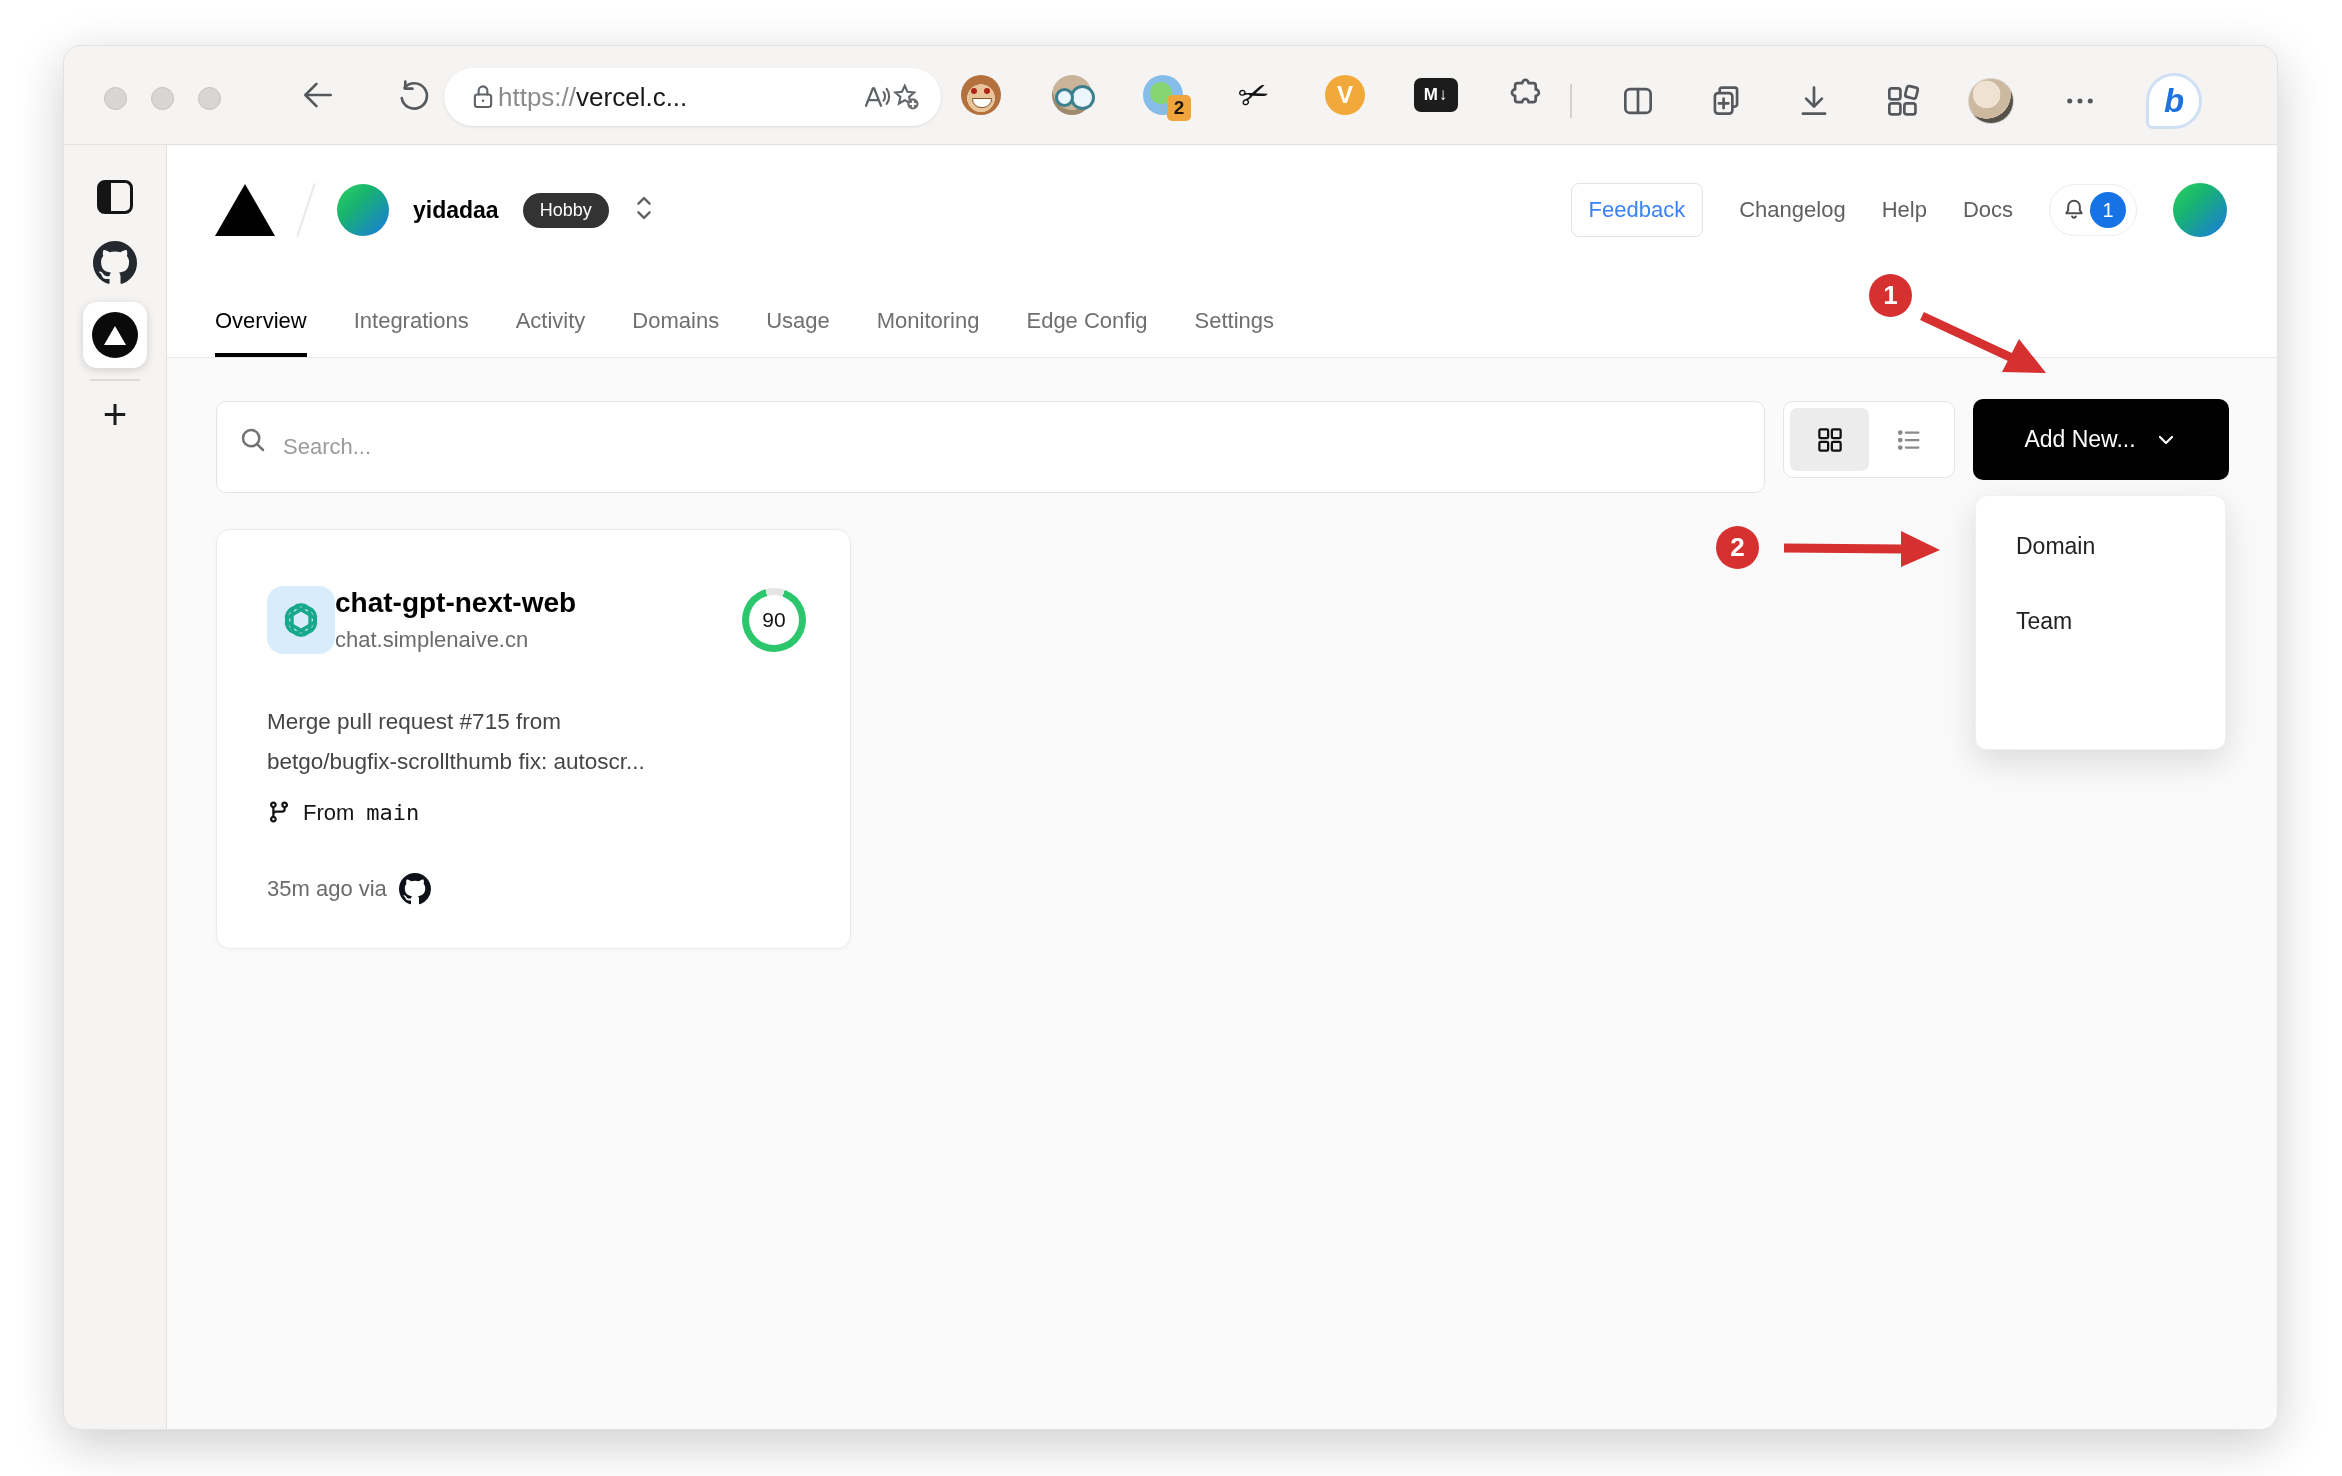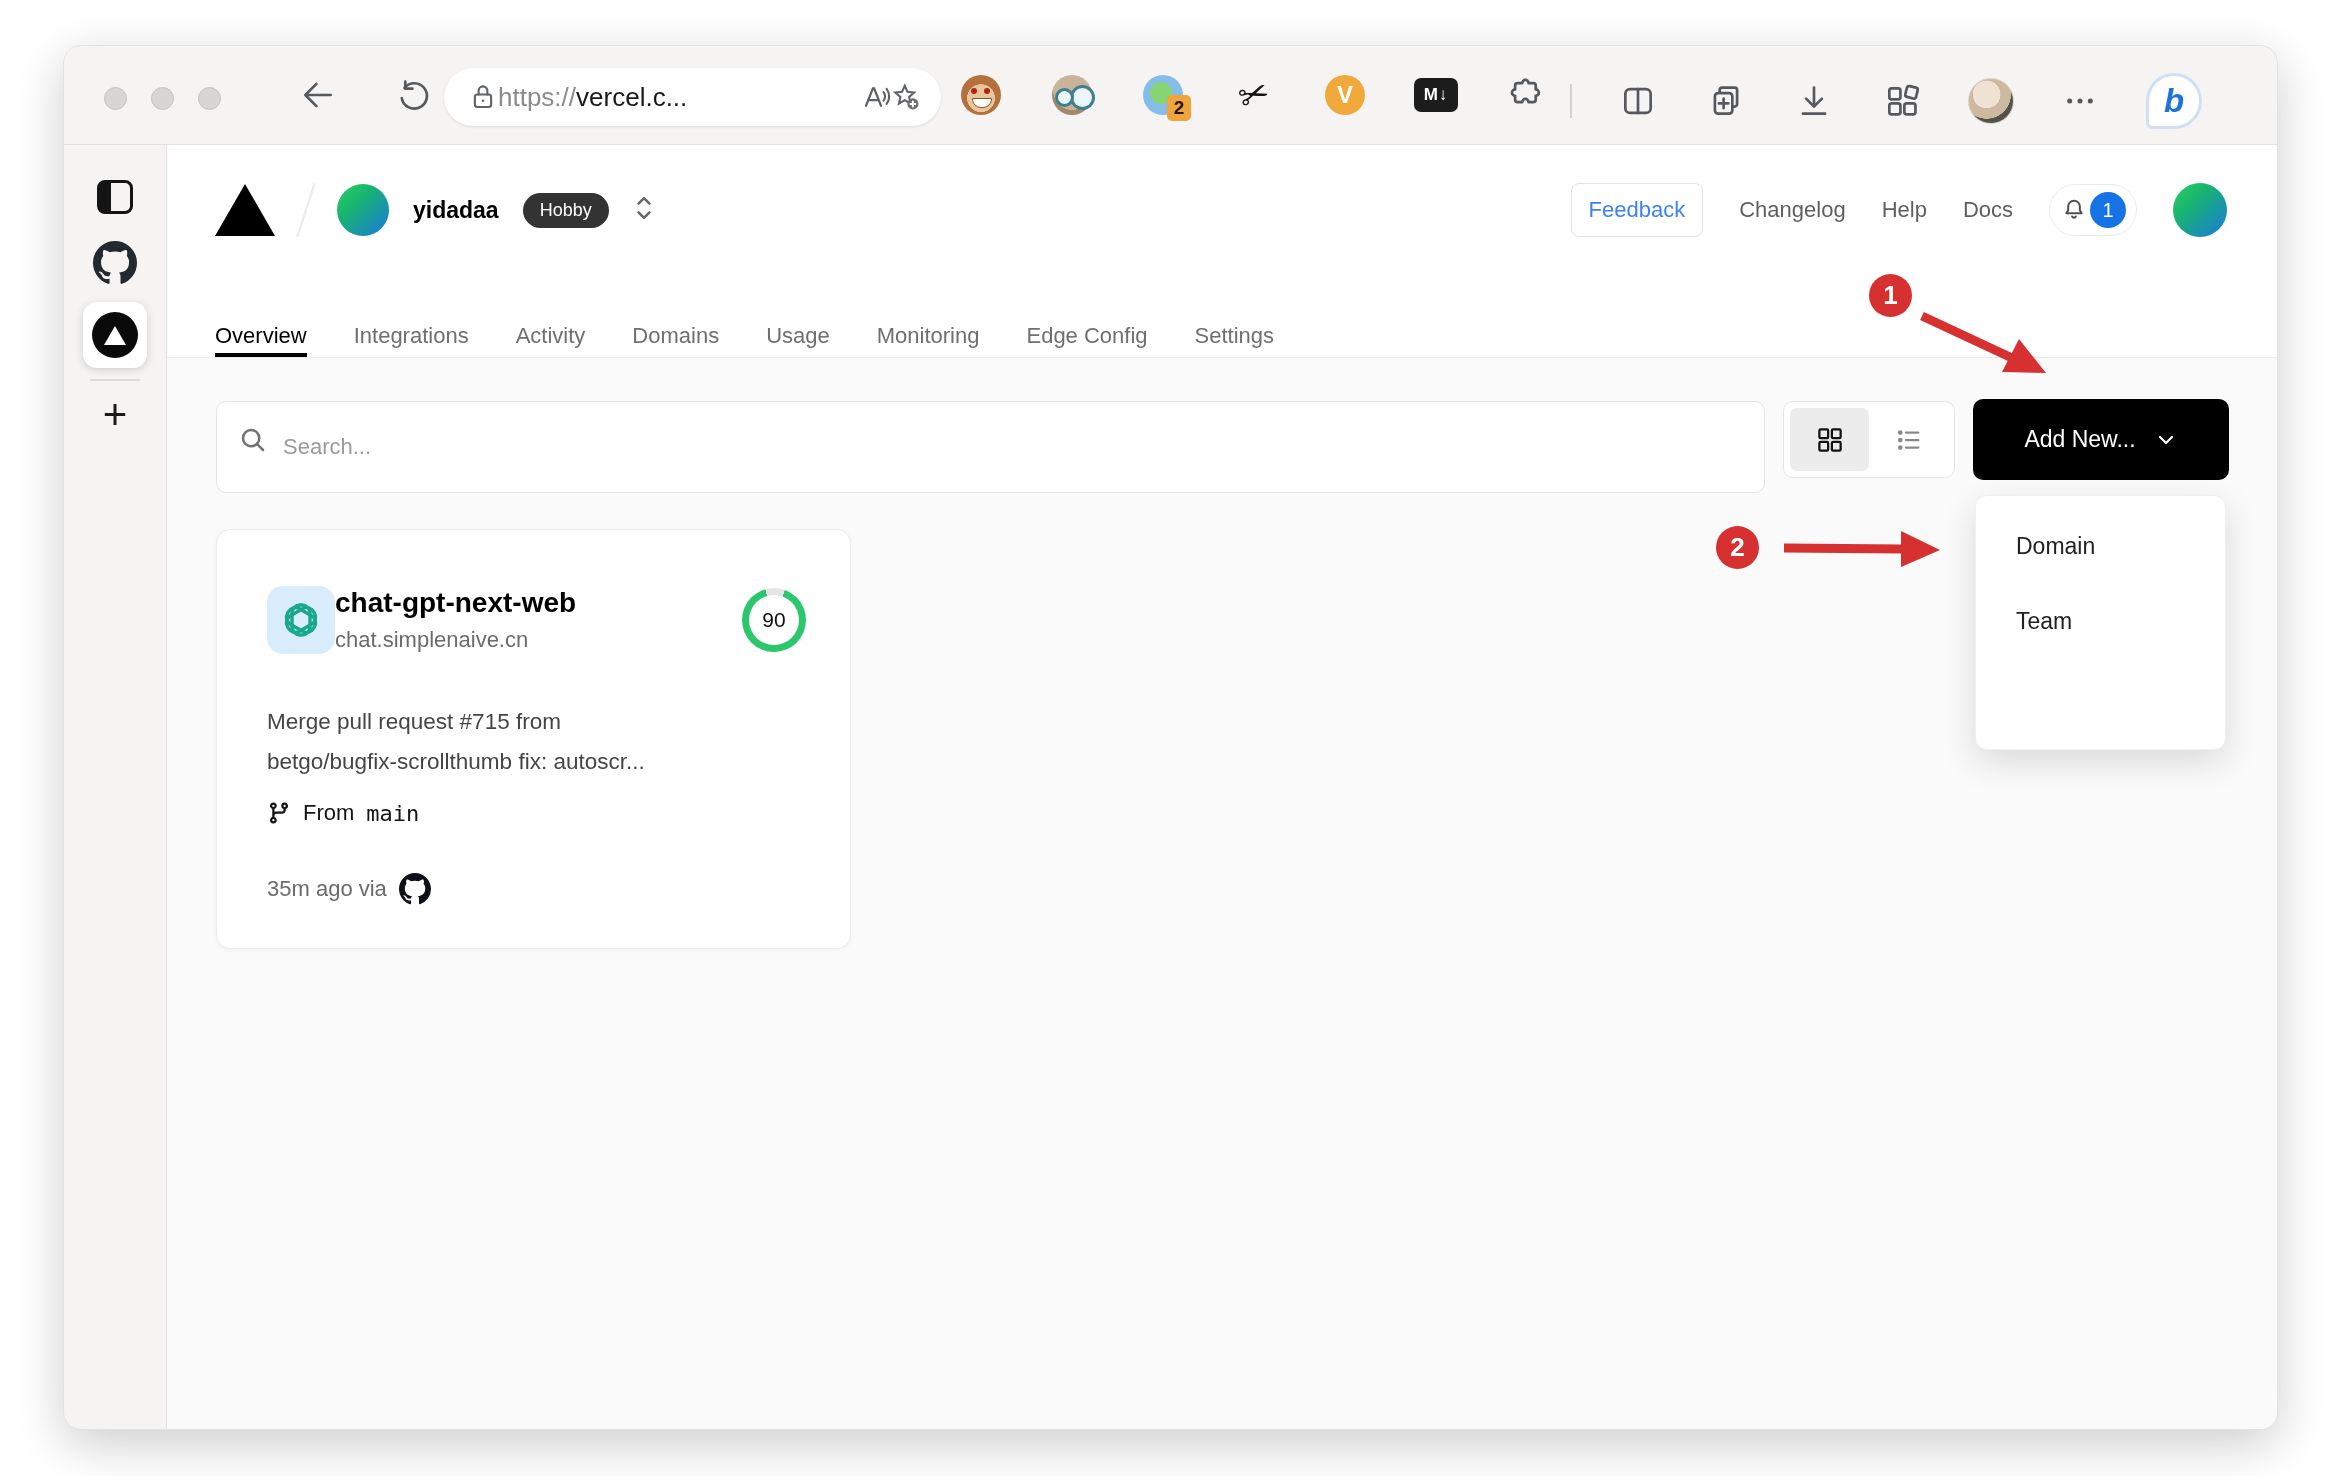--- a/index.html
+++ b/index.html
@@ -84,21 +84,21 @@
   .headright { position:absolute; right:50px; top:30px; height:70px; display:flex; align-items:center; gap:36px; }
   .feedback-btn { border:1px solid #e3e3e3; border-radius:8px; padding:13px 17px; color:#3b82f6; font-size:22px; background:#fff; }
   .hlink { color:#5f5f5f; font-size:22px; }
   .bellpill { display:flex; align-items:center; border:1px solid #ececec; background:#fff; border-radius:999px; padding:7px 10px; gap:2px; }
   .bellpill svg { width:28px; height:28px; stroke:#4d4d4d; stroke-width:1.7; fill:none; stroke-linecap:round; stroke-linejoin:round; }
   .notif-badge { width:36px; height:36px; border-radius:50%; background:#1673e6; color:#fff; font-size:20px;
     display:flex; align-items:center; justify-content:center; }
   .user-avatar { width:54px; height:54px; border-radius:50%; background:linear-gradient(135deg,#2fd163 0%,#18b56e 35%,#1a78e0 100%); }
 
   .tabsrow { position:absolute; left:48px; bottom:0; display:flex; gap:47px; }
-  .tab { font-size:22px; color:#6f6f6f; padding-bottom:8px; position:relative; }
+  .tab { font-size:22px; color:#6f6f6f; padding-bottom:23px; position:relative; }
   .tab.active { color:#000; font-weight:500; }
   .tab.active:after { content:""; position:absolute; left:0; right:0; bottom:0; height:4px; background:#000; }
 
   .content { position:absolute; left:0; top:213px; right:0; bottom:0; background:#fafafa; }
 
   .searchbar { position:absolute; left:49px; top:43px; width:1549px; height:92px; }
   .searchbar input { width:100%; height:100%; border:1px solid #e5e5e5; border-radius:10px; background:#fff;
     font-size:22px; color:#333; padding:0 20px 0 66px; outline:none; font-family:inherit; }
   .searchbar input::placeholder { color:#9b9b9b; }
   .searchbar svg { position:absolute; left:22px; top:24px; width:30px; height:30px; stroke:#737373; stroke-width:2; fill:none; stroke-linecap:round; }
@@ -120,21 +120,21 @@
   .appicon { width:68px; height:68px; border-radius:16px; background:#d9ecfb; display:flex; align-items:center; justify-content:center; }
   .appicon svg { width:44px; height:44px; stroke:#18a88b; stroke-width:3.4; fill:none; }
   .proj-title { font-size:28px; font-weight:700; color:#000; }
   .proj-domain { font-size:22px; color:#6b6b6b; margin-top:8px; }
   .ring { position:absolute; right:44px; top:58px; width:64px; height:64px; border-radius:50%;
     background:conic-gradient(from 20deg, #2cc66d 0 324deg, #e5e5e5 324deg 360deg);
     display:flex; align-items:center; justify-content:center; }
   .ring-inner { width:50px; height:50px; border-radius:50%; background:#fff; display:flex; align-items:center; justify-content:center;
     font-size:21px; font-weight:500; color:#111; }
   .commit { position:absolute; left:50px; top:172px; width:540px; font-size:22.5px; color:#454545; line-height:40px; }
-  .fromrow { position:absolute; left:50px; top:270px; display:flex; align-items:center; gap:12px; font-size:22px; color:#141414; }
+  .fromrow { position:absolute; left:50px; top:270px; display:flex; gap:12px; font-size:22px; color:#141414; }
   .fromrow svg { width:24px; height:24px; fill:#141414; }
   .branch-name { font-family:"DejaVu Sans Mono","Liberation Mono",monospace; font-size:22px; }
   .timerow { position:absolute; left:50px; top:343px; display:flex; align-items:center; gap:12px; font-size:22px; color:#6b6b6b; }
   .timerow svg { width:32px; height:32px; fill:#0d1117; }
 
   
   .dropdown { position:absolute; left:1808px; top:137px; width:251px; height:255px; background:#fff;
     border:1px solid #f0f0f0; border-radius:12px; box-shadow:0 12px 34px rgba(0,0,0,.13); padding:13px 14px; }
   .dd-item { height:75px; display:flex; align-items:center; padding-left:26px; font-size:23px; color:#222; border-radius:8px; }
   .dd-item.hl { background:#ececec; color:#111; }

